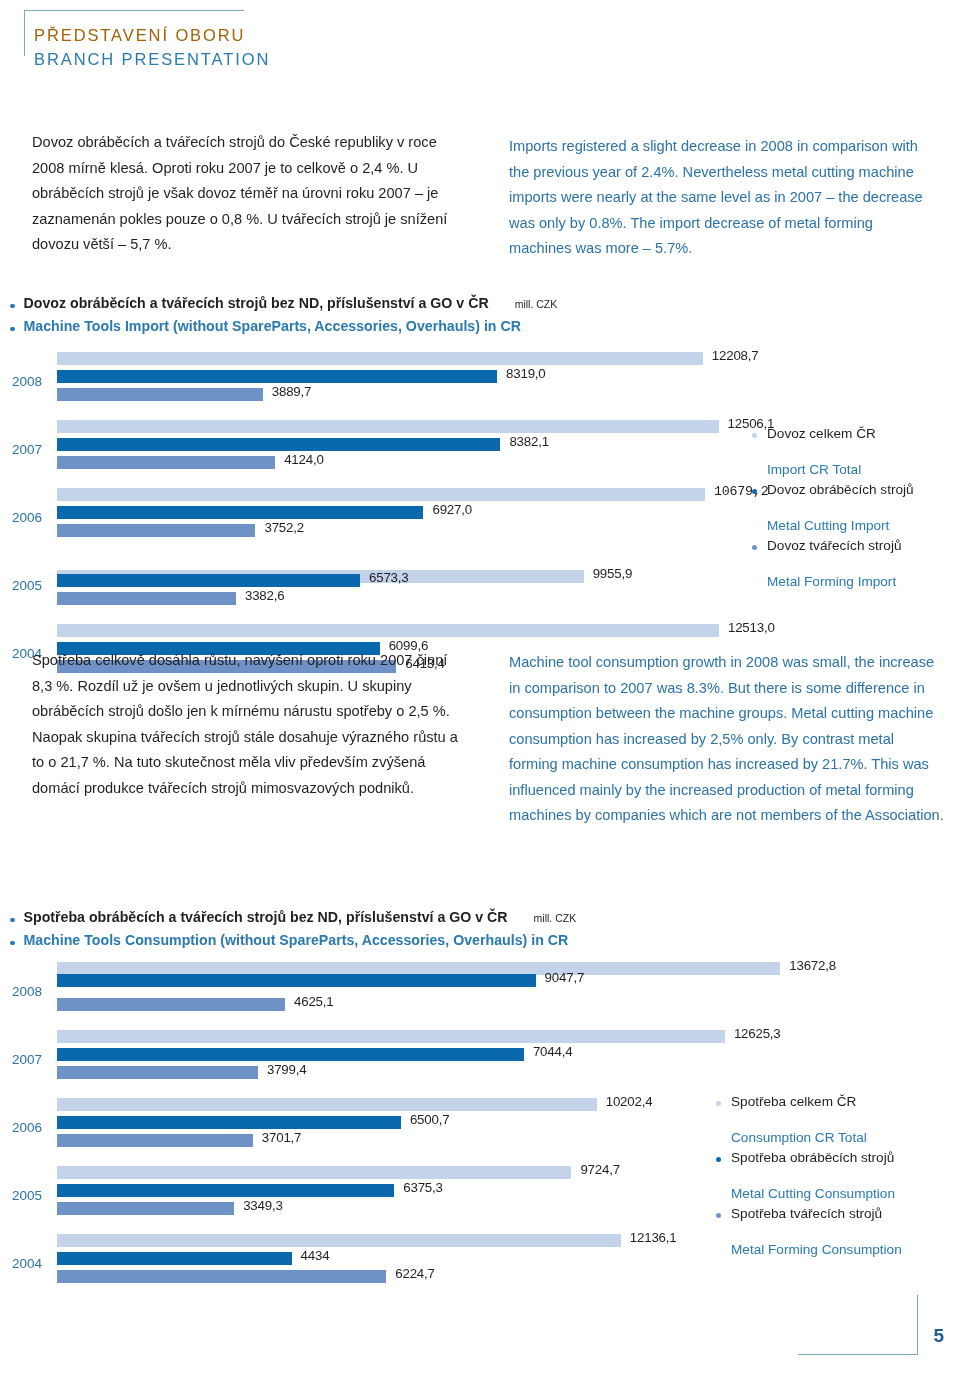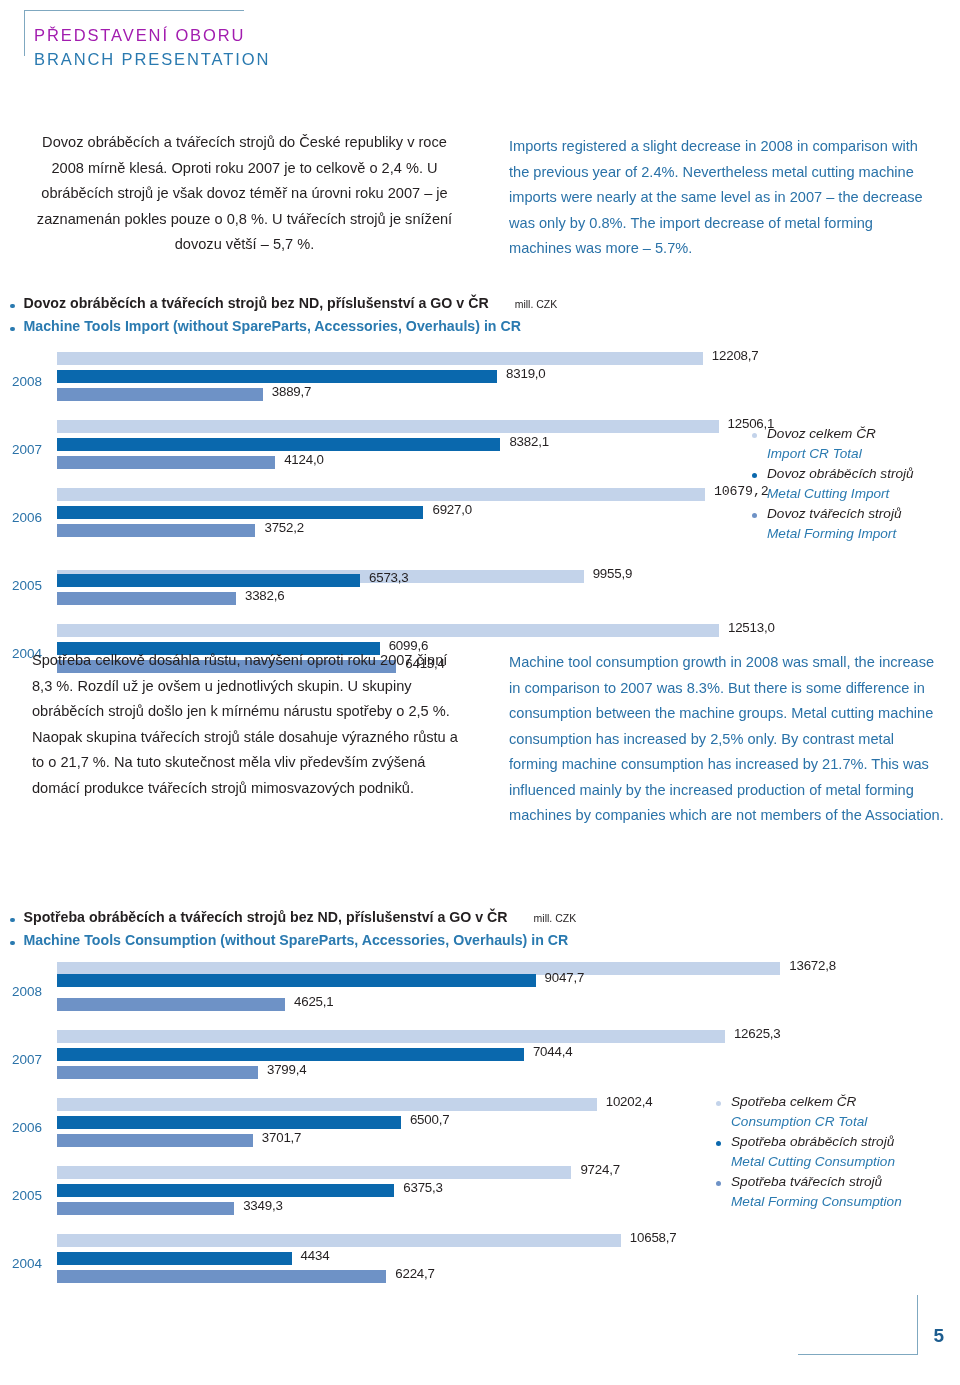--- a/index.html
+++ b/index.html
@@ -30,21 +30,21 @@
   .header-block {
     position: absolute;
     left: 34px;
     top: 24px;
     width: 500px;
   }
   .h-cz {
     font-size: 16.5px;
     letter-spacing: 1.9px;
     font-weight: 400;
-    color: #a21caf;
+    color: #a16207;
     line-height: 1.45;
     white-space: nowrap;
   }
   .h-en {
     font-size: 16.5px;
     letter-spacing: 1.9px;
     font-weight: 400;
     color: #2a7ab0;
     line-height: 1.45;
     white-space: nowrap;
@@ -52,21 +52,20 @@
 
   
   .intro-cz {
     position: absolute;
     left: 32px;
     top: 130px;
     width: 425px;
     font-size: 14.6px;
     line-height: 25.5px;
     color: #231f20;
-    text-align: center;
   }
   .intro-en {
     position: absolute;
     left: 509px;
     top: 134px;
     width: 420px;
     font-size: 14.6px;
     line-height: 25.5px;
     color: #2a72a8;
   }
@@ -151,35 +150,36 @@
     font-size: 13.3px;
     color: #231f20;
     white-space: nowrap;
     letter-spacing: -0.2px;
   }
 
   
   .legend {
     position: absolute;
   }
-  .legend-item { margin-bottom: 0px; font-style: italic; }
+  .legend-item { margin-bottom: 0px; }
   .legend-cz {
     display: flex;
     align-items: baseline;
     font-size: 13.6px;
     color: #231f20;
     line-height: 20px;
     white-space: nowrap;
   }
   .legend-en {
     font-size: 13.6px;
     color: #2a7ab0;
     line-height: 20px;
     padding-left: 15px;
     white-space: nowrap;
+    margin-top: 16px;
   }
   .lg-bullet {
     display: inline-block;
     width: 5px;
     height: 5px;
     border-radius: 50%;
     margin-right: 10px;
     margin-bottom: 3px;
     flex: 0 0 auto;
   }
@@ -427,21 +427,21 @@
       </div>
       <div class="barline" style="top: 36px; width: 177.178px;">
         <div class="bar bar-form"></div>
         <span class="bar-value">3349,3</span>
       </div>
     </div>
     <div class="yeargroup">
       <div class="year-label">2004</div>
       <div class="barline" style="top: 0px; width: 563.845px;">
         <div class="bar bar-total"></div>
-        <span class="bar-value">10658,7</span>
+        <span class="bar-value">12136,1</span>
       </div>
       <div class="barline" style="top: 18px; width: 234.559px;">
         <div class="bar bar-cut"></div>
         <span class="bar-value">4434</span>
       </div>
       <div class="barline" style="top: 36px; width: 329.287px;">
         <div class="bar bar-form"></div>
         <span class="bar-value">6224,7</span>
       </div>
     </div>

